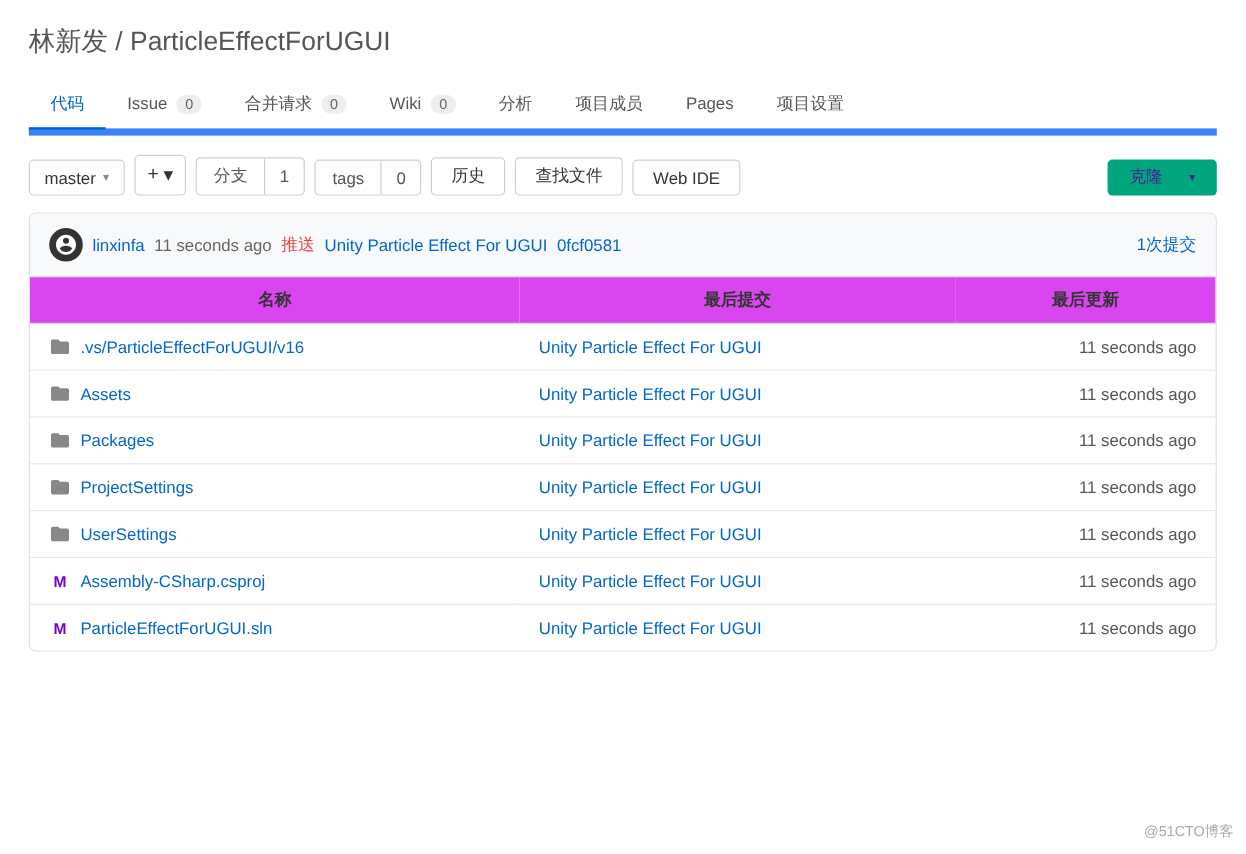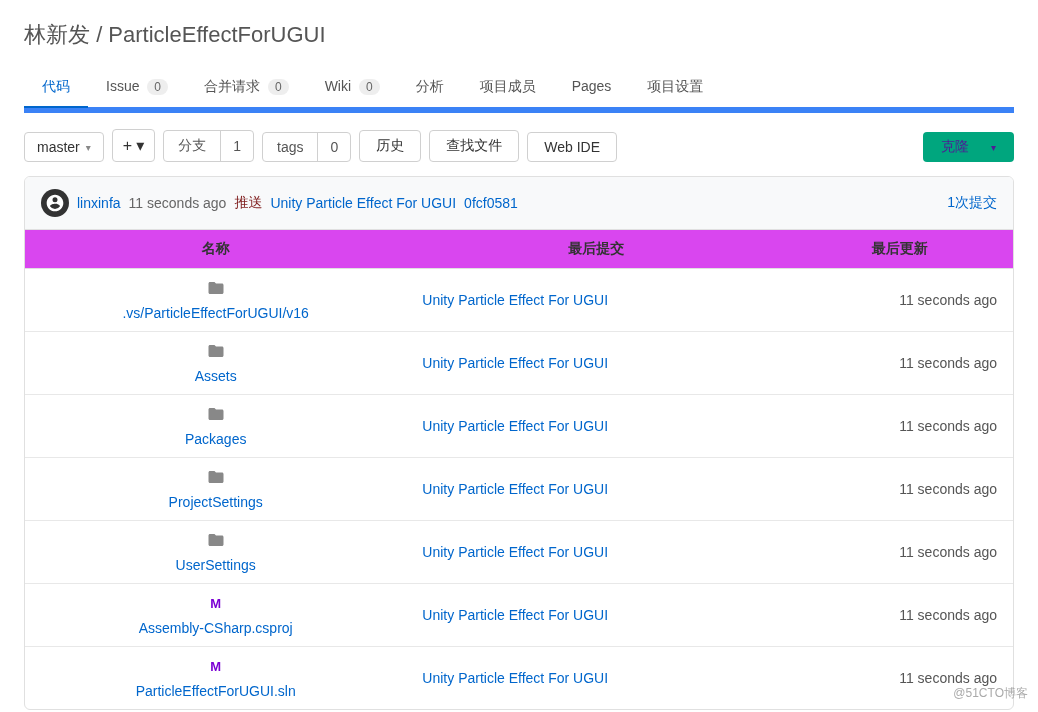--- a/index.html
+++ b/index.html
@@ -165,21 +165,21 @@
     }
     .commit-bar .user-link {
       color: #0066cc;
       text-decoration: none;
       font-weight: 500;
     }
     .commit-bar .time {
       color: #666;
     }
     .commit-bar .push-text {
-      color: #7f1d1d;
+      color: #ef4444;
       text-align: right;
     }
     .commit-bar .commit-link {
       color: #0066cc;
       font-weight: 500;
       text-decoration: none;
     }
     .commit-bar .hash-link {
       color: #0066cc;
       text-decoration: none;
@@ -213,21 +213,20 @@
       border-bottom: none;
     }
     .file-table td {
       padding: 10px 16px;
       font-size: 14px;
     }
     .file-table .name-cell {
       display: flex;
       align-items: center;
       gap: 8px;
-      flex-direction: column;
     }
     .file-icon {
       width: 18px;
       height: 18px;
       flex-shrink: 0;
       display: inline-flex;
       align-items: center;
       justify-content: center;
     }
     .folder-icon {

